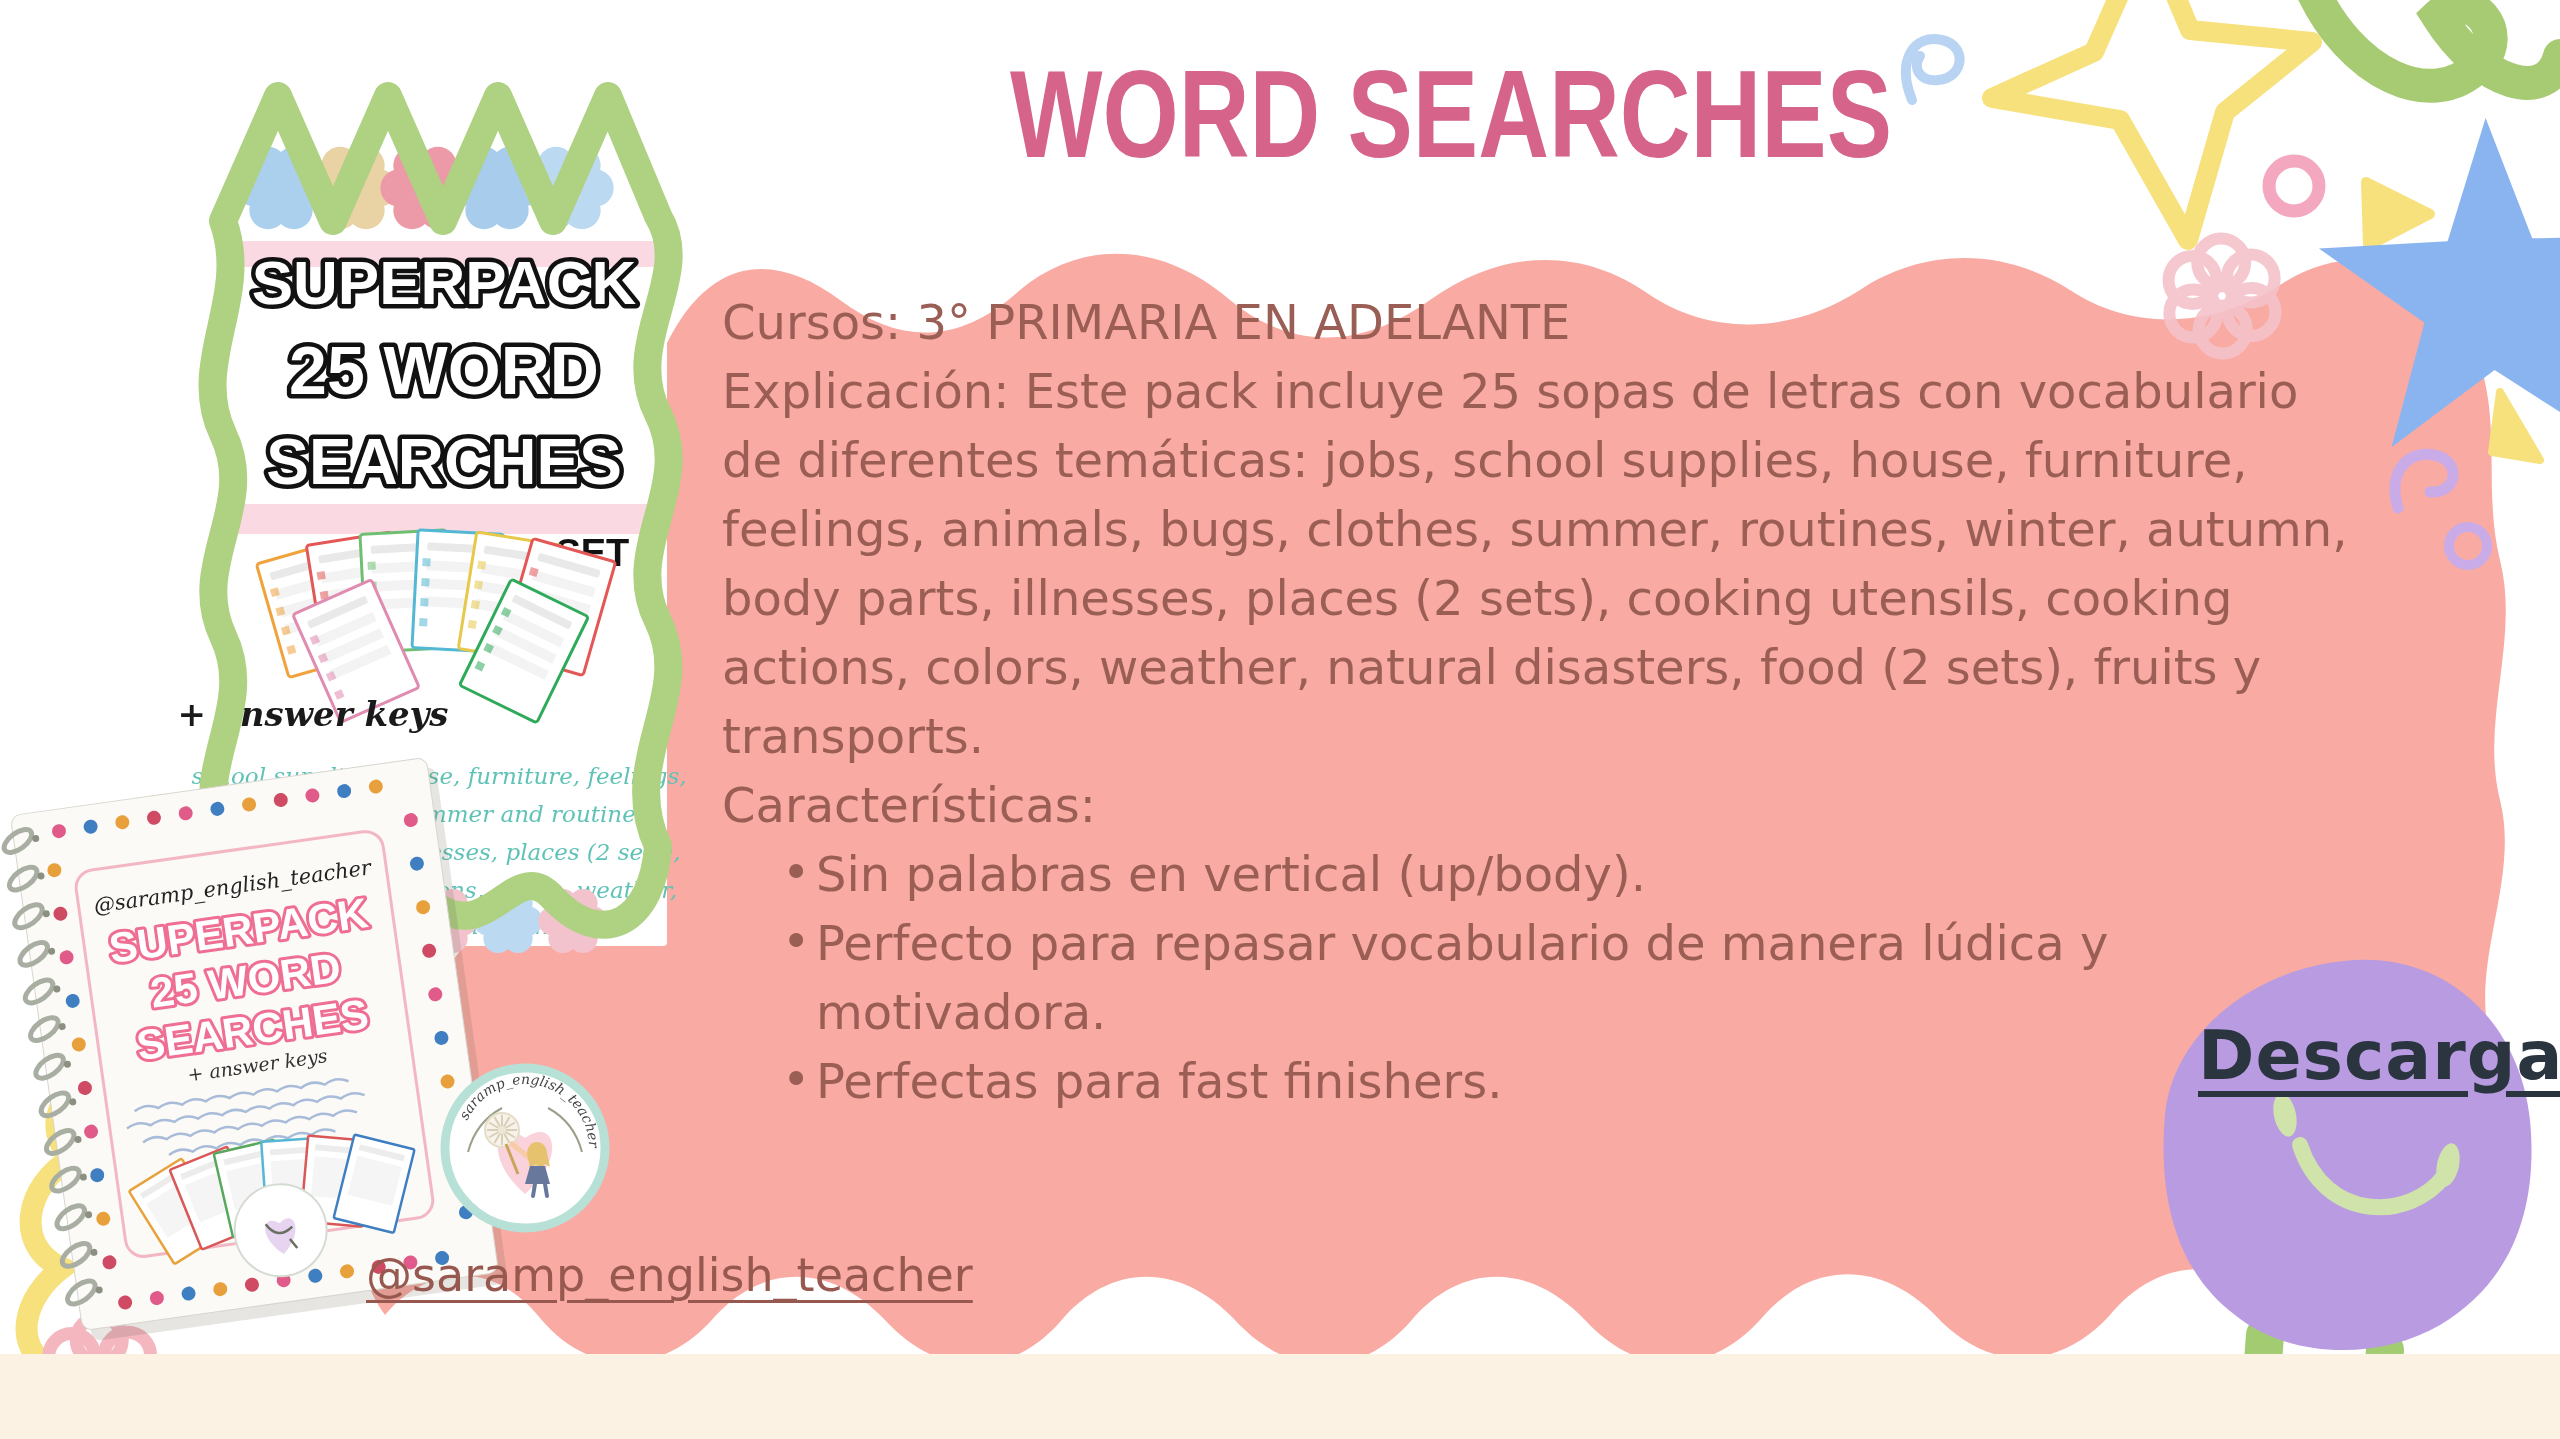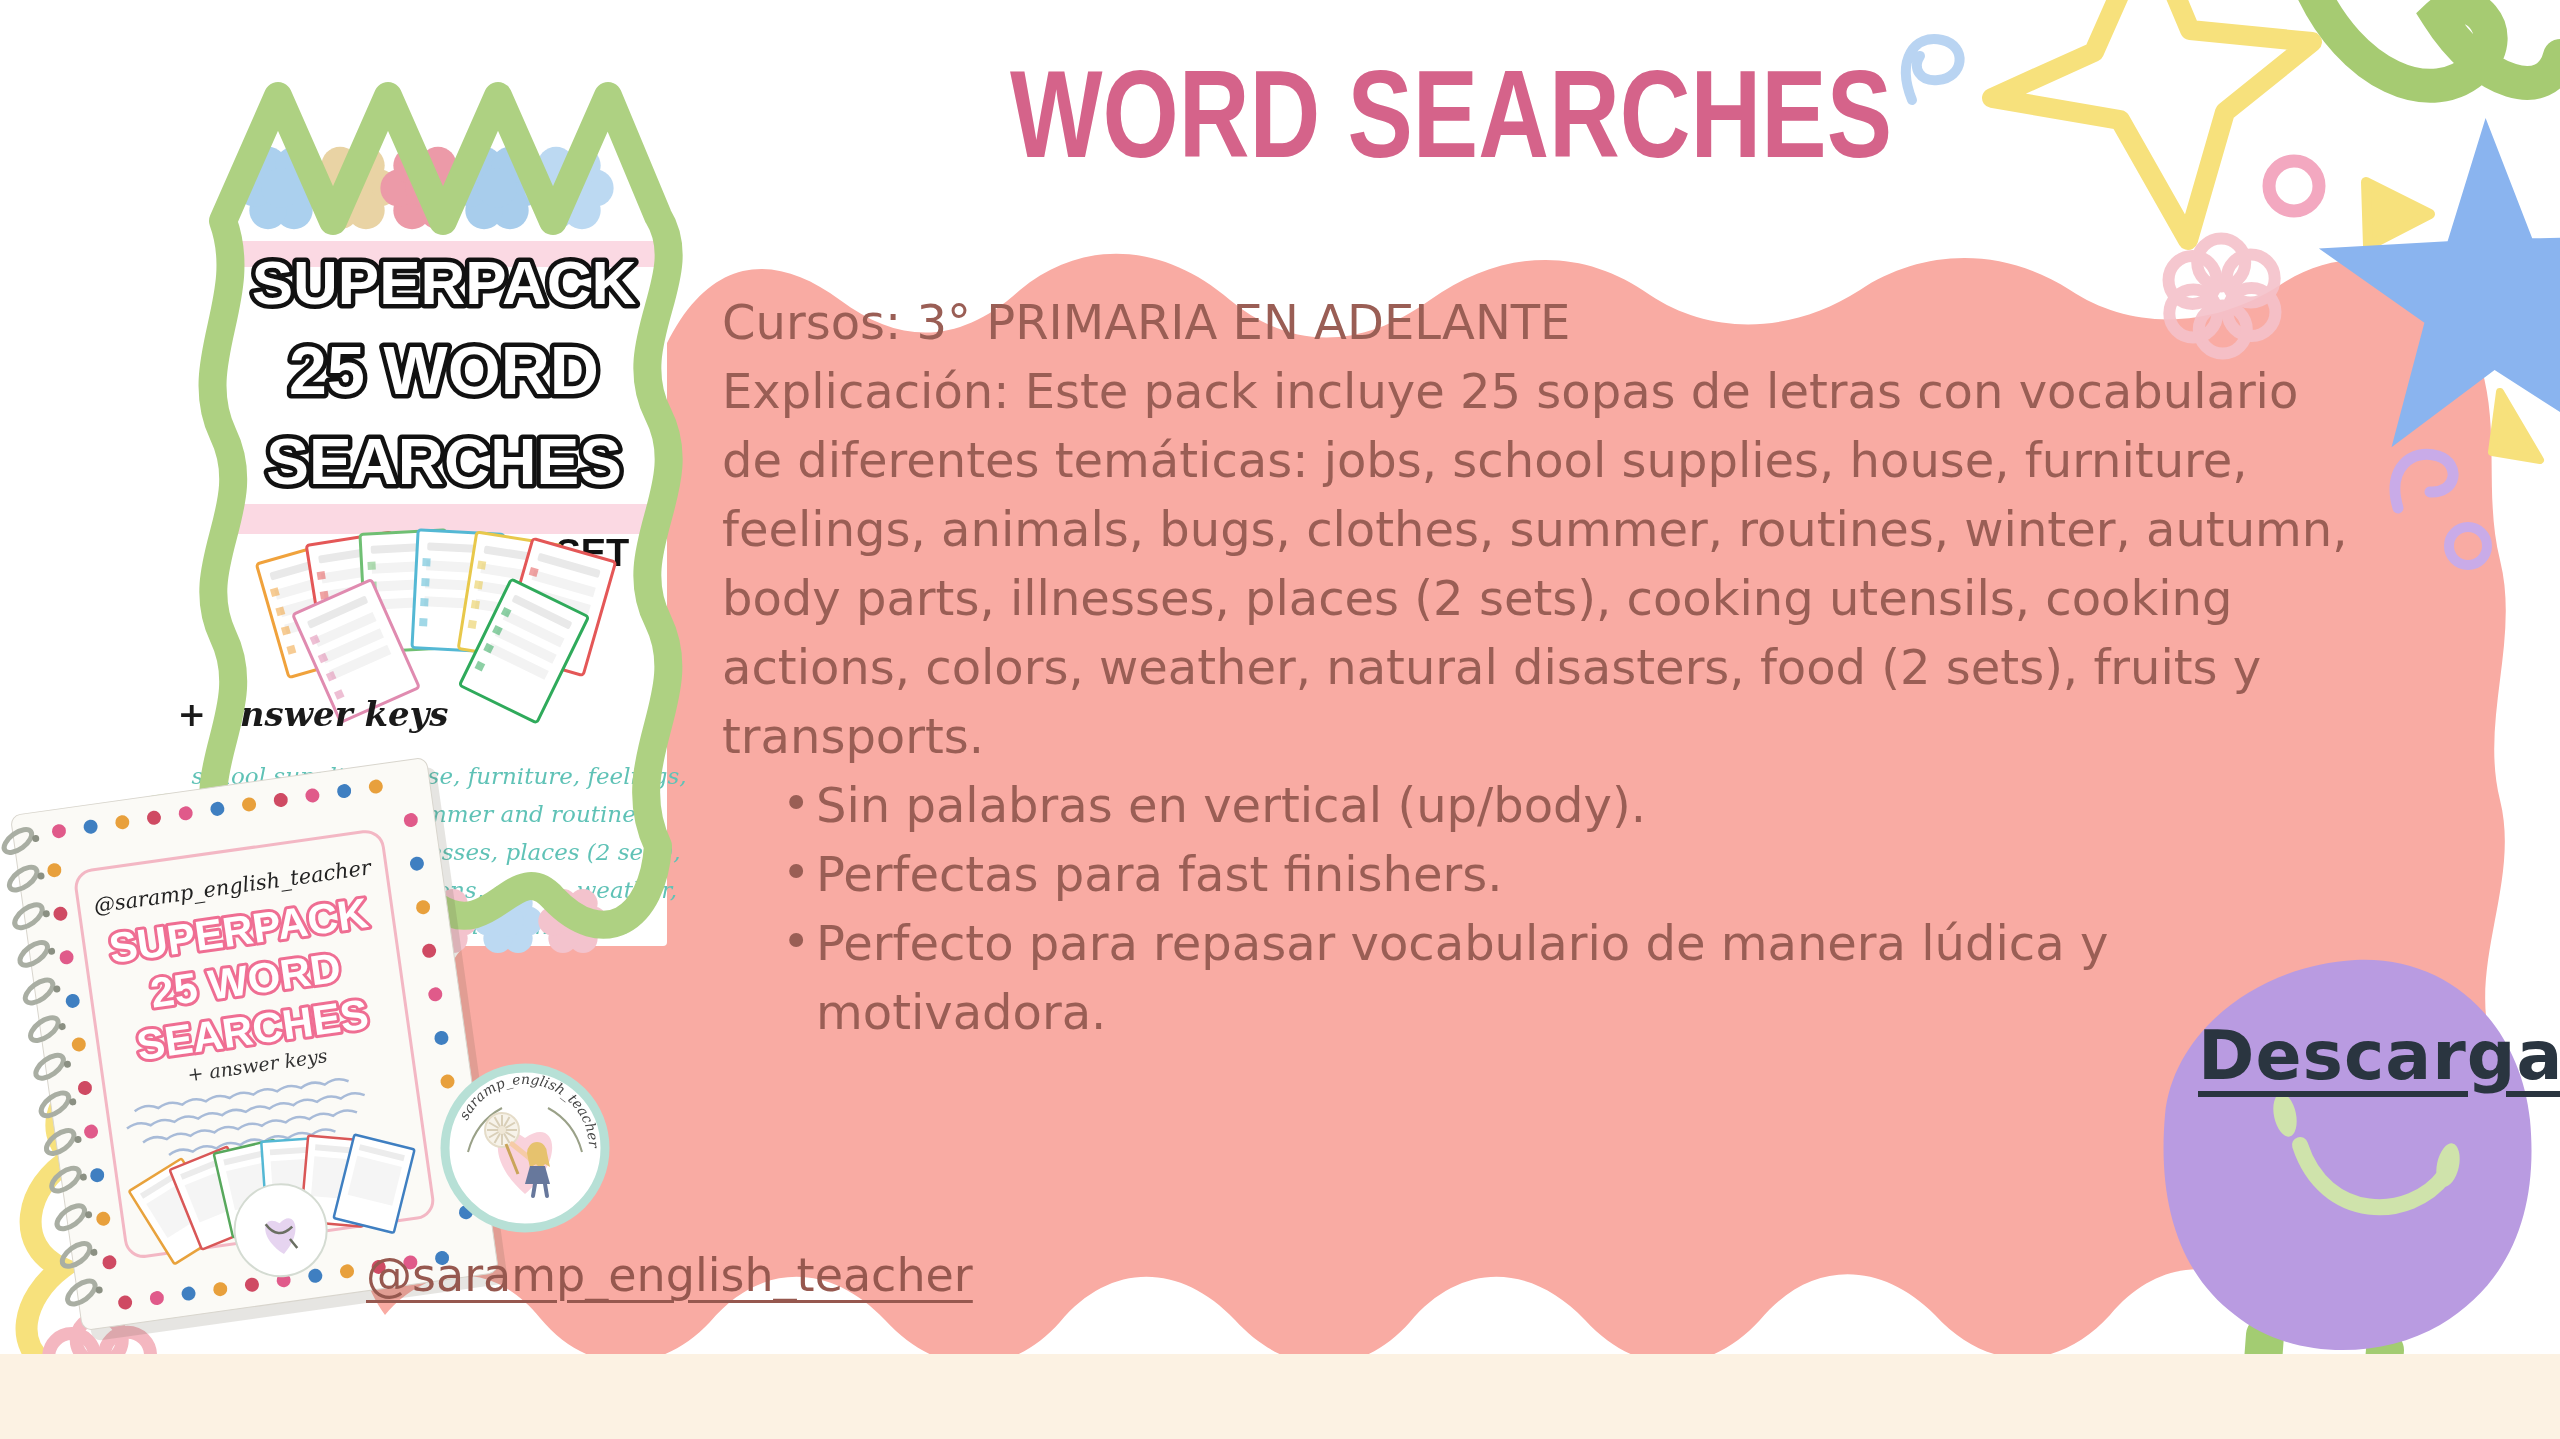--- a/index.html
+++ b/index.html
@@ -448,24 +448,25 @@
       </defs>
       <text font-family="DejaVu Serif, serif" font-style="italic" font-size="14" fill="#444">
         <textPath href="#logo-circ" startOffset="7%">saramp_english_teacher</textPath>
       </text>
     </svg>
   </div>
 
   <div class="info">
     <p>Cursos: 3° PRIMARIA EN ADELANTE</p>
     <p>Explicación: Este pack incluye 25 sopas de letras con vocabulario de diferentes temáticas: jobs, school supplies, house, furniture, feelings, animals, bugs, clothes, summer, routines, winter, autumn, body parts, illnesses, places (2 sets), cooking utensils, cooking actions, colors, weather, natural disasters, food (2 sets), fruits y transports.</p>
+    <p>Características:</p>
     <ul class="features-list">
       <li>Sin palabras en vertical (up/body).</li>
+      <li>Perfecto para repasar vocabulario de manera lúdica y motivadora.</li>
       <li>Perfectas para fast finishers.</li>
-      <li>Perfecto para repasar vocabulario de manera lúdica y motivadora.</li>
     </ul>
   </div>
 
   <a class="handle-link">@saramp_english_teacher</a>
 
   <div class="purple-blob">
     <svg viewBox="0 0 430 509" width="430" height="509">
       <g stroke="#a3cc72" stroke-width="38" stroke-linecap="round" stroke-linejoin="round" fill="none">
         <path d="M135 405 L130 472 L95 486"></path>
         <path d="M255 420 L250 482 L215 496"></path>

